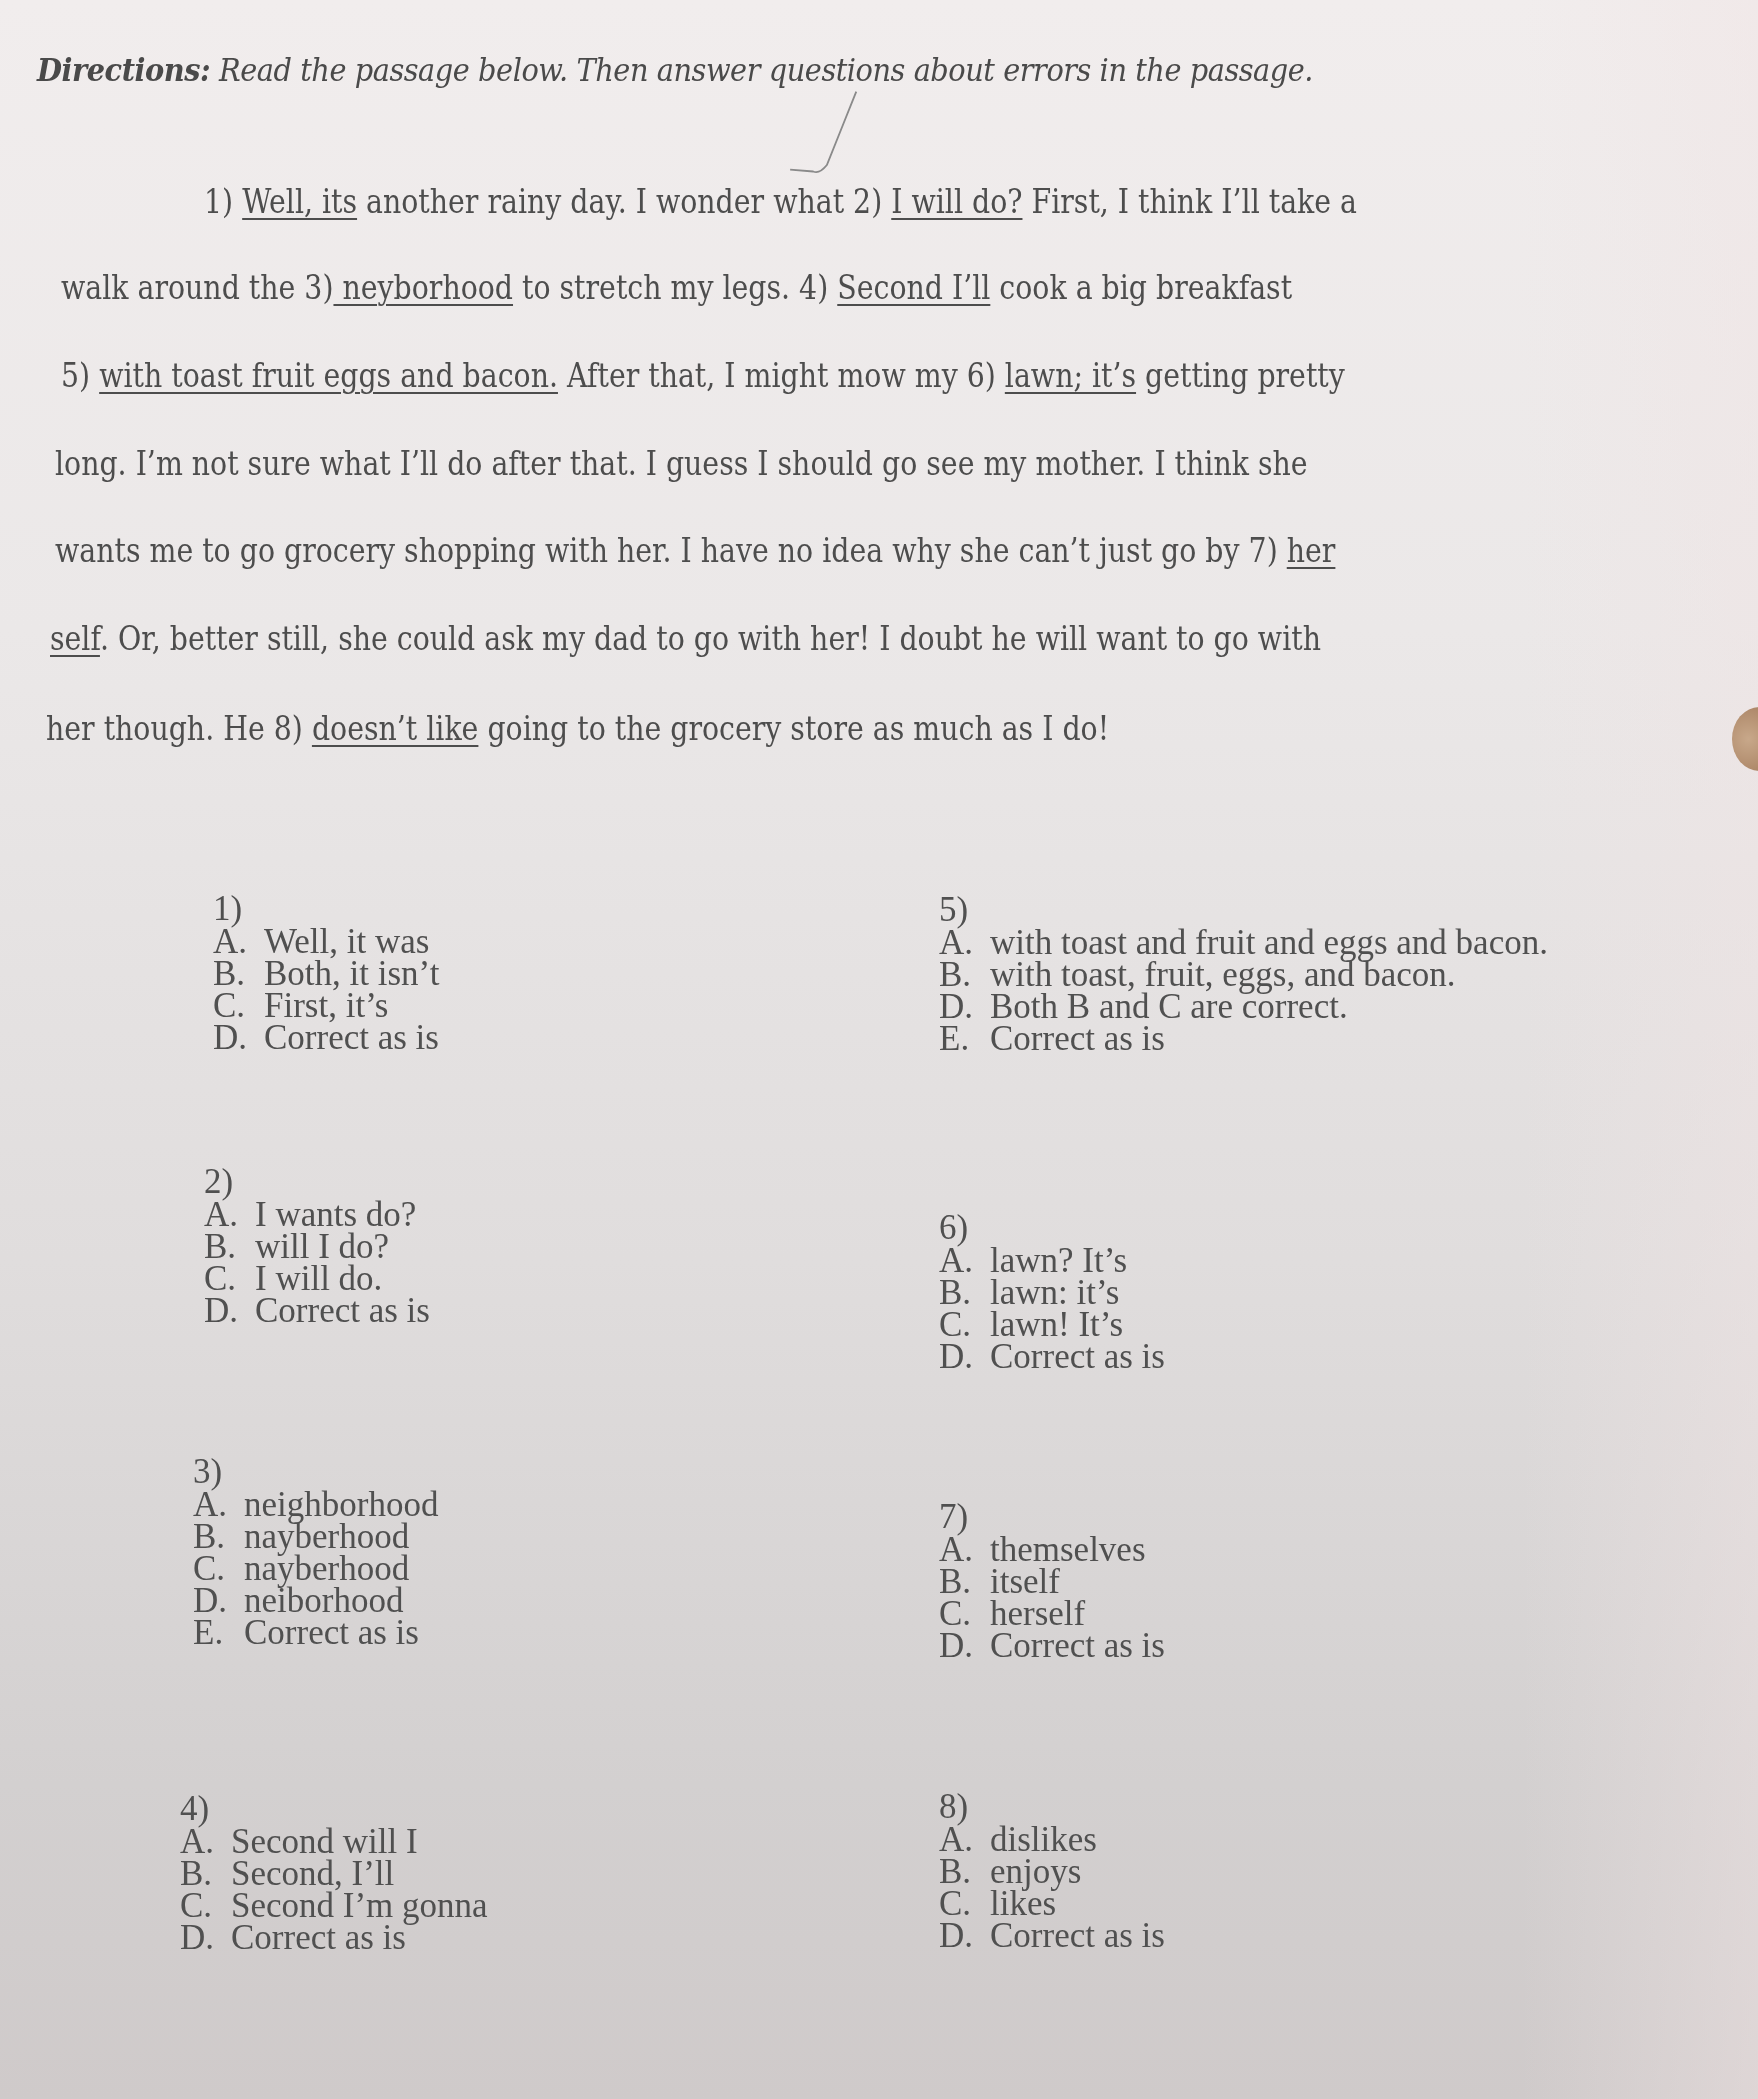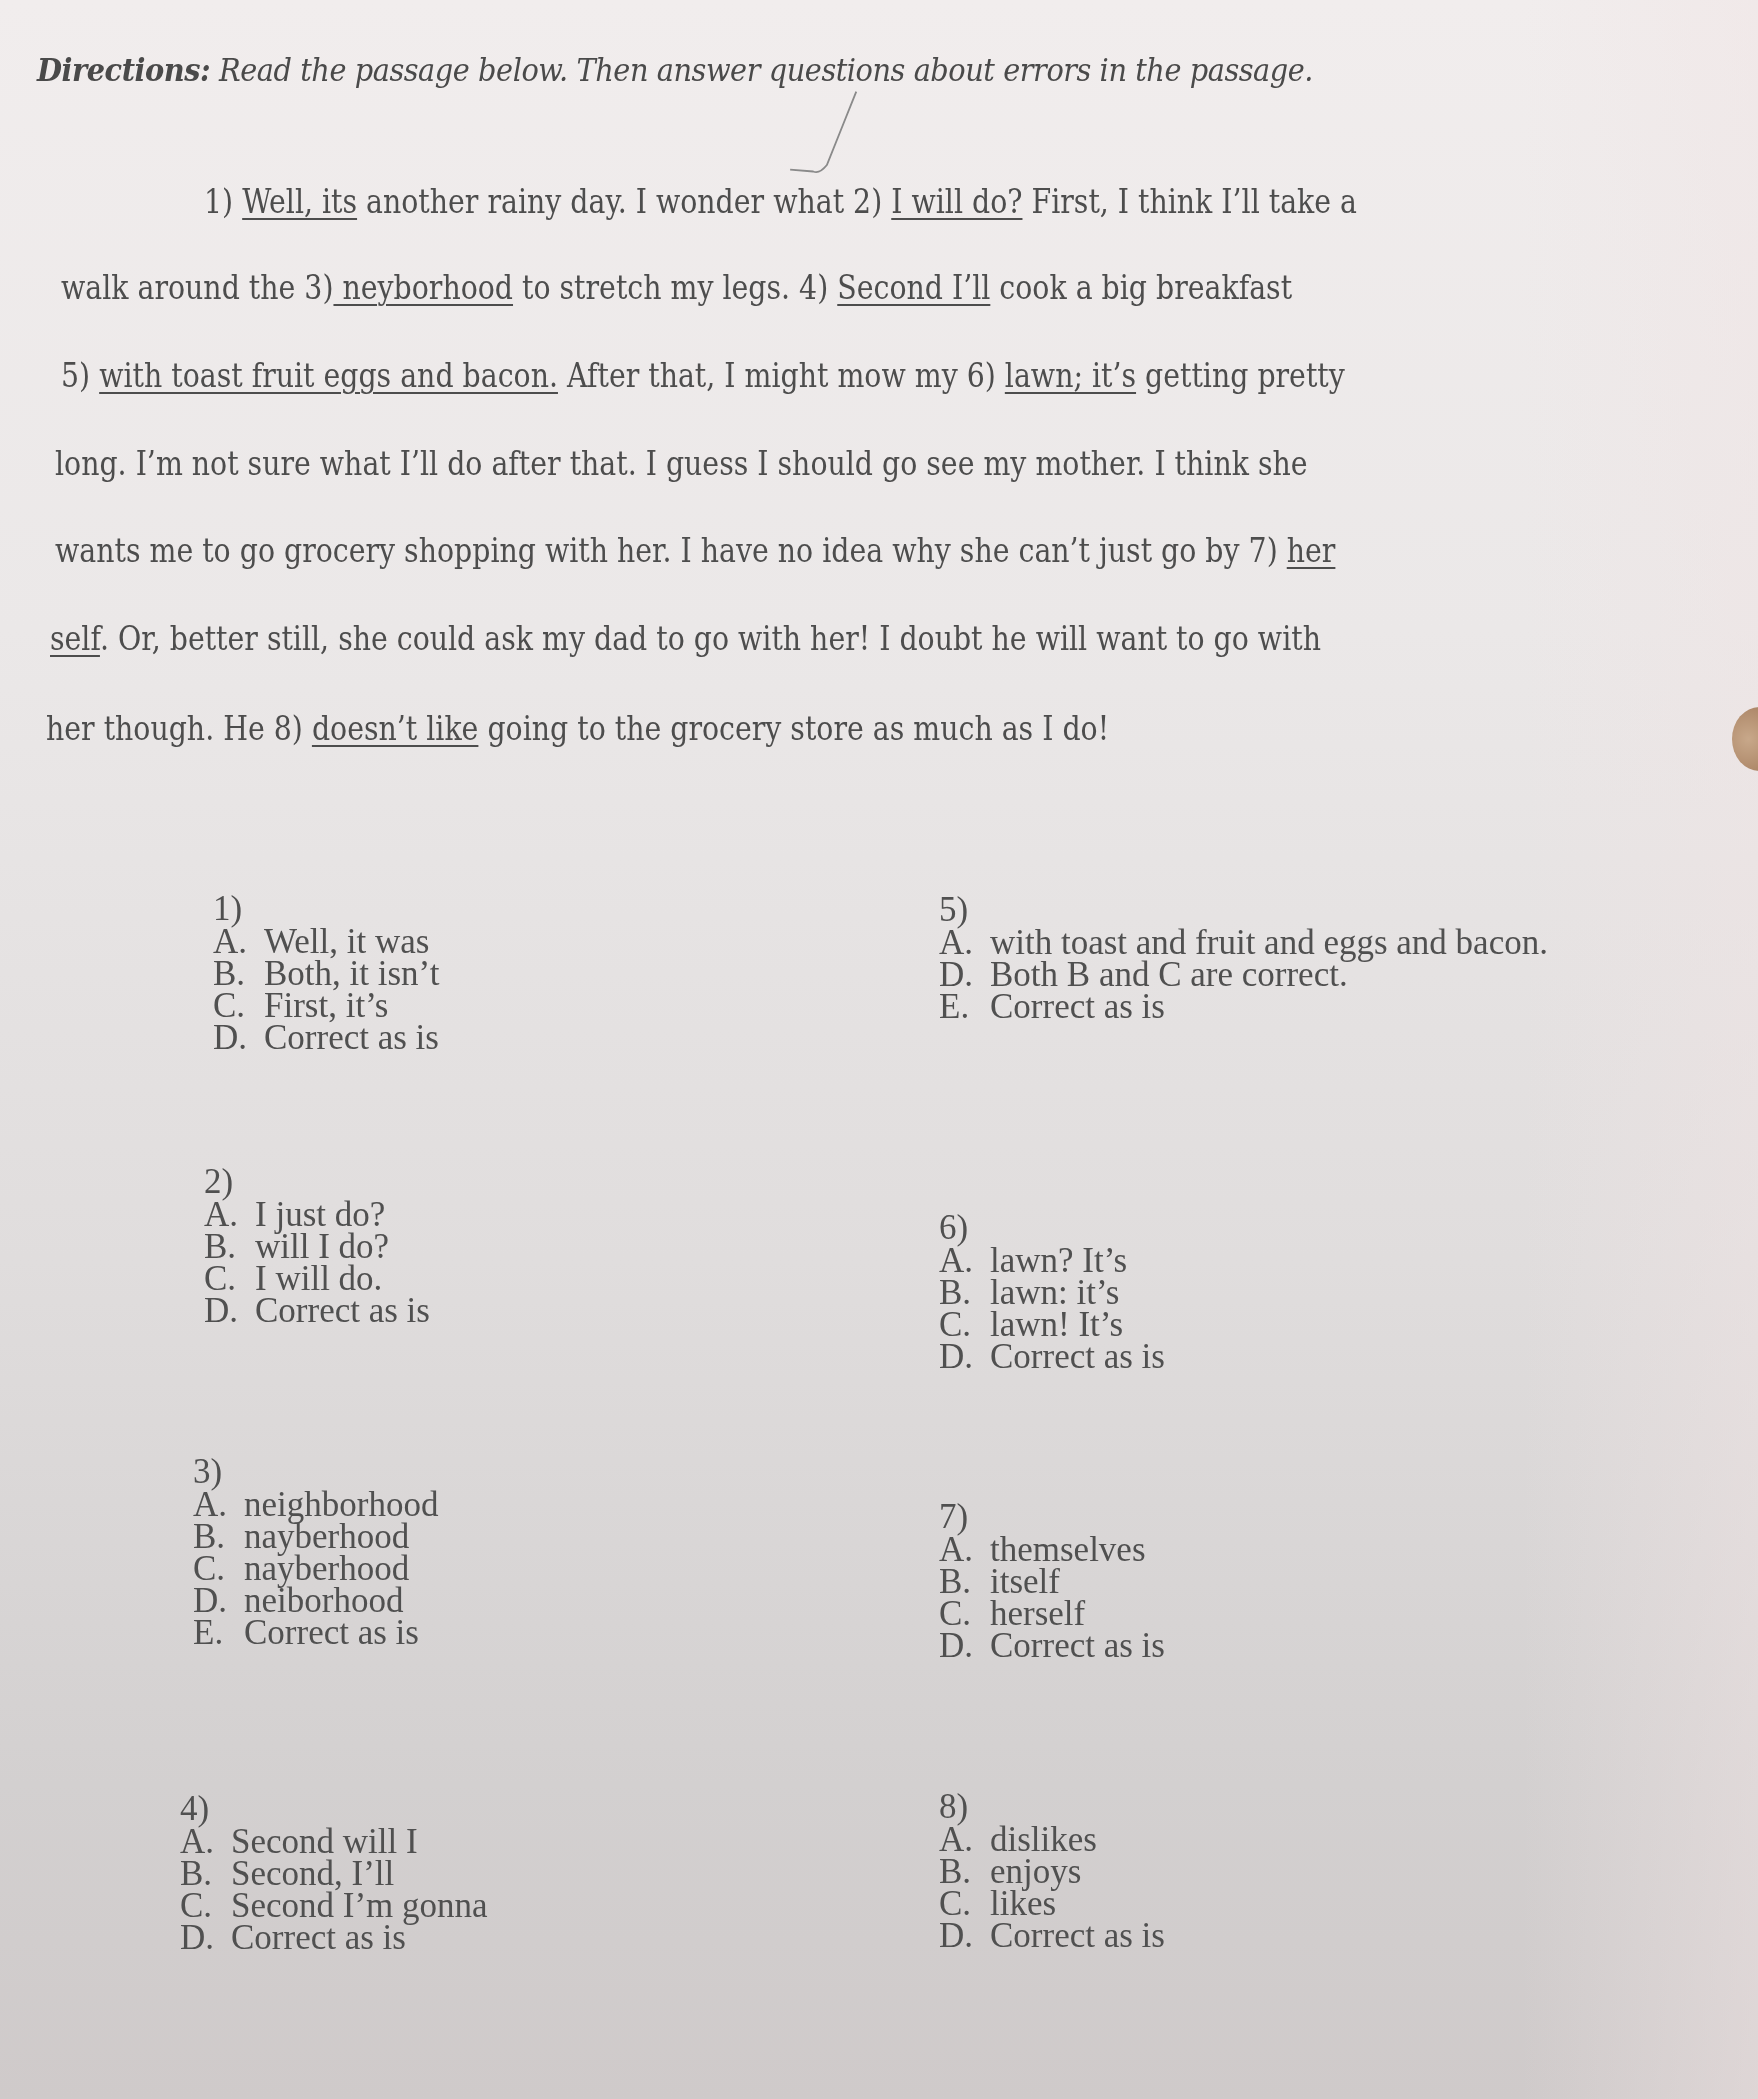--- a/index.html
+++ b/index.html
@@ -89,21 +89,21 @@
 <div class="q" style="left:213px; top:893px;">
   <span class="qnum">1)</span>
   <span class="opt"><span class="letter">A.</span><span>Well, it was</span></span>
   <span class="opt"><span class="letter">B.</span><span>Both, it isn’t</span></span>
   <span class="opt"><span class="letter">C.</span><span>First, it’s</span></span>
   <span class="opt"><span class="letter">D.</span><span>Correct as is</span></span>
 </div>
 
 <div class="q" style="left:204px; top:1166px;">
   <span class="qnum">2)</span>
-  <span class="opt"><span class="letter">A.</span><span>I just do?</span></span>
+  <span class="opt"><span class="letter">A.</span><span>I wants do?</span></span>
   <span class="opt"><span class="letter">B.</span><span>will I do?</span></span>
   <span class="opt"><span class="letter">C.</span><span>I will do.</span></span>
   <span class="opt"><span class="letter">D.</span><span>Correct as is</span></span>
 </div>
 
 <div class="q" style="left:193px; top:1456px;">
   <span class="qnum">3)</span>
   <span class="opt"><span class="letter">A.</span><span>neighborhood</span></span>
   <span class="opt"><span class="letter">B.</span><span>nayberhood</span></span>
   <span class="opt"><span class="letter">C.</span><span>nayberhood</span></span>
@@ -115,20 +115,21 @@
   <span class="qnum">4)</span>
   <span class="opt"><span class="letter">A.</span><span>Second will I</span></span>
   <span class="opt"><span class="letter">B.</span><span>Second, I’ll</span></span>
   <span class="opt"><span class="letter">C.</span><span>Second I’m gonna</span></span>
   <span class="opt"><span class="letter">D.</span><span>Correct as is</span></span>
 </div>
 
 <div class="q" style="left:939px; top:894px;">
   <span class="qnum">5)</span>
   <span class="opt"><span class="letter">A.</span><span>with toast and fruit and eggs and bacon.</span></span>
+  <span class="opt"><span class="letter">B.</span><span>with toast, fruit, eggs, and bacon.</span></span>
   <span class="opt"><span class="letter">D.</span><span>Both B and C are correct.</span></span>
   <span class="opt"><span class="letter">E.</span><span>Correct as is</span></span>
 </div>
 
 <div class="q" style="left:939px; top:1212px;">
   <span class="qnum">6)</span>
   <span class="opt"><span class="letter">A.</span><span>lawn? It’s</span></span>
   <span class="opt"><span class="letter">B.</span><span>lawn: it’s</span></span>
   <span class="opt"><span class="letter">C.</span><span>lawn! It’s</span></span>
   <span class="opt"><span class="letter">D.</span><span>Correct as is</span></span>

